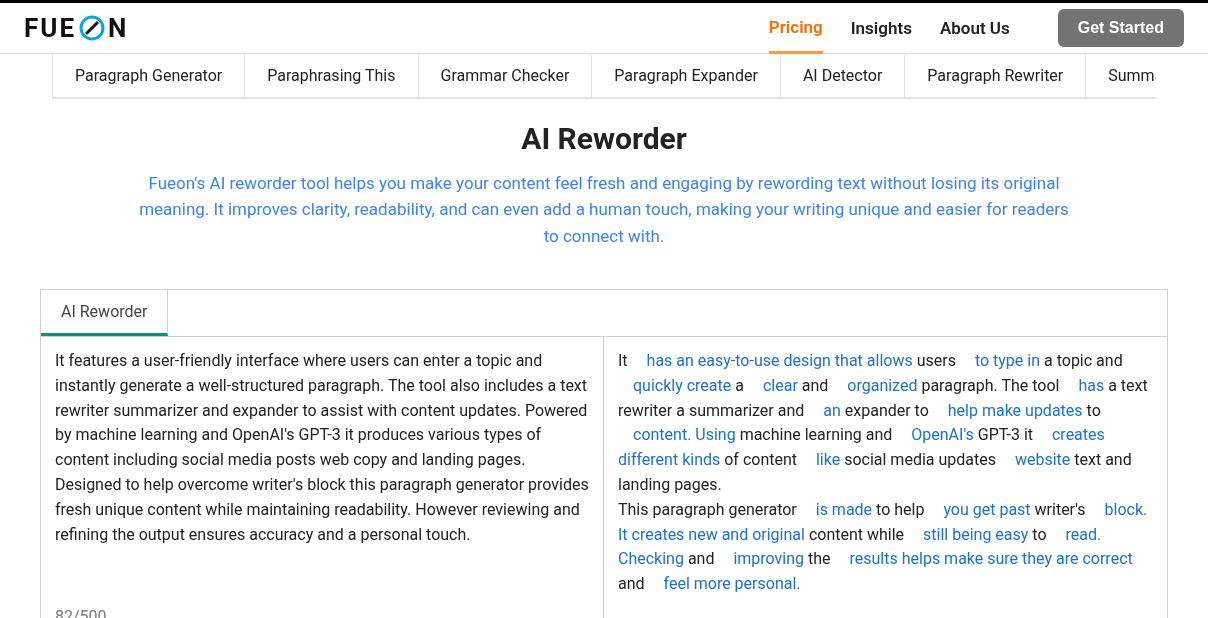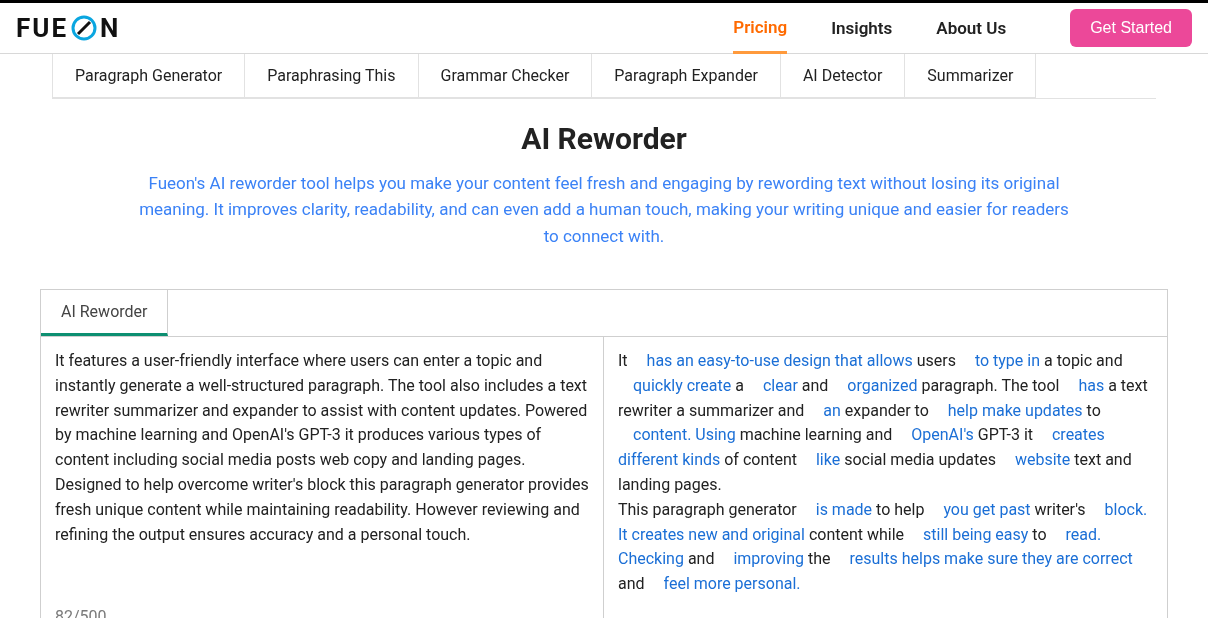--- a/index.html
+++ b/index.html
@@ -1,24 +1,24 @@
 <!DOCTYPE html>
 <html><head>
 <meta charset="utf-8">
 <style>
   * { margin: 0; padding: 0; box-sizing: border-box; }
   body { font-family: -apple-system, BlinkMacSystemFont, "Segoe UI", Roboto, Arial, sans-serif; background: #fff; color: #222; width: 1208px; }
-  .topbar { border-top: 3px solid #000; border-bottom: 1px solid #d8d8d8; height: 54px; display: flex; align-items: center; padding: 0 16px; }
+  .topbar { border-top: 3px solid #000; border-bottom: 1px solid #d8d8d8; height: 54px; display: flex; align-items: center; padding: 0 24px; }
   .logo { display: flex; align-items: center; font-weight: 700; font-size: 26px; letter-spacing: 2px; color: #111; }
   .logo-o { position: relative; display: inline-flex; align-items: center; justify-content: center; width: 28px; height: 28px; margin: 0 2px; }
   .logo-o svg { width: 28px; height: 28px; }
-  .nav { margin-left: auto; display: flex; align-items: center; gap: 44px; }
+  .nav { margin-left: auto; display: flex; align-items: center; gap: 28px; }
   .nav-item { font-size: 17px; font-weight: 600; color: #222; cursor: pointer; padding: 14px 0; }
   .nav-item.active { color: #ff6a00; border-bottom: 3px solid #ff9a3c; }
-  .cta { background: #ec4899; color: #fff; font-weight: 400; font-size: 16px; padding: 10px 20px; border-radius: 6px; cursor: pointer; margin-left: 20px; border: none; }
+  .cta { background: #737373; color: #fff; font-weight: 700; font-size: 16px; padding: 10px 20px; border-radius: 6px; cursor: pointer; margin-left: 20px; border: none; }
   .tools-row { display: flex; border-bottom: 1px solid #e2e2e2; margin: 0 52px; overflow: hidden; }
   .tool-tab { flex: 0 0 auto; border: 1px solid #e2e2e2; border-top: none; padding: 12px 22px; font-size: 16px; color: #222; cursor: pointer; margin-right: -1px; white-space: nowrap; }
   .hero { text-align: center; padding: 22px 0 18px; }
   .hero h1 { font-size: 30px; font-weight: 700; color: #222; margin-bottom: 14px; }
   .hero p { font-size: 17px; line-height: 1.55; color: #3b82f6; max-width: 930px; margin: 12px auto; }
   .panel { margin: 10px 40px 0; border: 1px solid #cfcfcf; }
   .panel-tabs { display: flex; }
   .panel-tab { padding: 12px 20px; font-size: 16px; color: #444; cursor: pointer; border-right: 1px solid #cfcfcf; border-bottom: 3px solid #0d8f71; }
   .panel-body { display: flex; border-top: 1px solid #cfcfcf; }
   .col { width: 50%; padding: 12px 14px 8px; font-size: 16px; line-height: 1.55; }
@@ -48,20 +48,21 @@
     <button class="cta">Get Started</button>
   </div>
 </div>
 
 <div class="tools-row">
   <div class="tool-tab">Paragraph Generator</div>
   <div class="tool-tab">Paraphrasing This</div>
   <div class="tool-tab">Grammar Checker</div>
   <div class="tool-tab">Paragraph Expander</div>
   <div class="tool-tab">AI Detector</div>
+  <div class="tool-tab">Paragraph Rewriter</div>
   <div class="tool-tab">Summarizer</div>
 
 </div>
 
 <div class="hero">
   <h1>AI Reworder</h1>
   <p>Fueon's AI reworder tool helps you make your content feel fresh and engaging by rewording text without losing its original meaning. It improves clarity, readability, and can even add a human touch, making your writing unique and easier for readers to connect with.</p>
 </div>
 
 <div class="panel">

